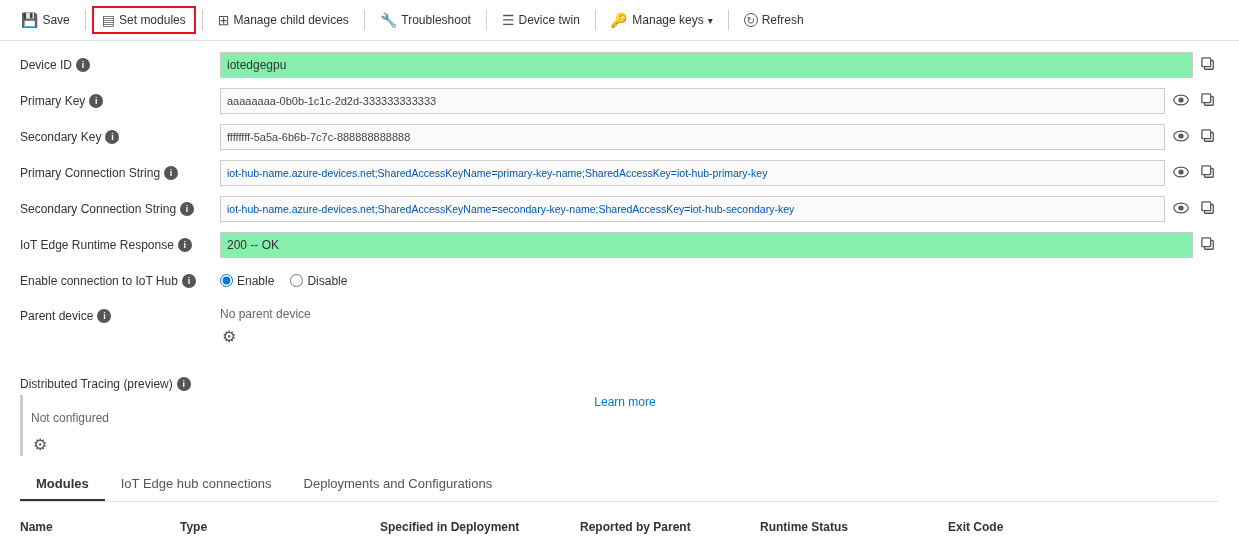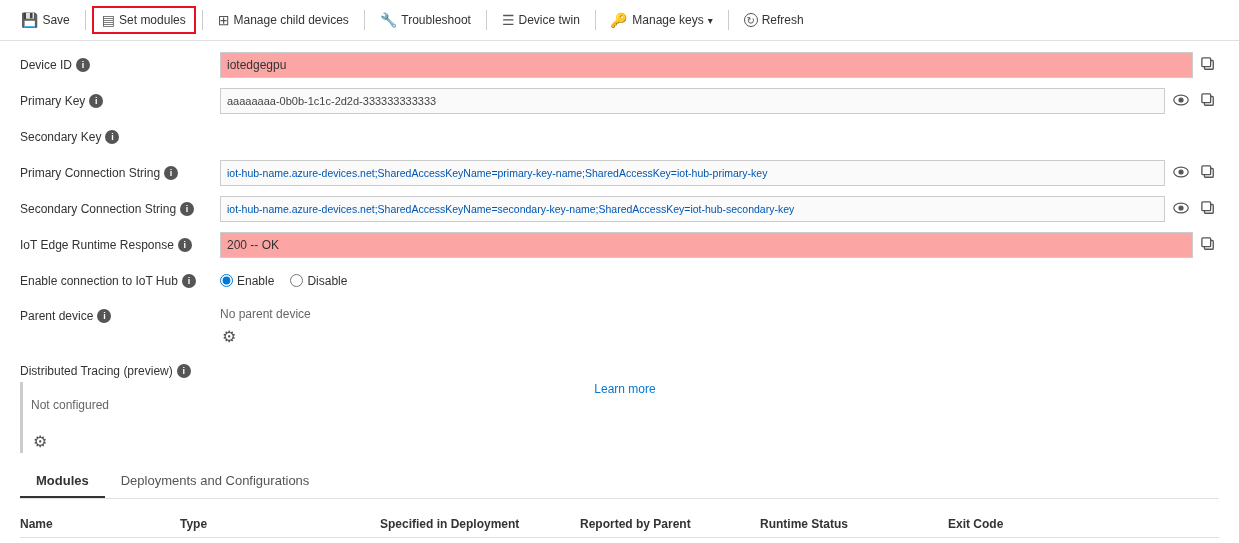--- a/index.html
+++ b/index.html
@@ -76,21 +76,21 @@
       align-items: center;
       gap: 4px;
     }
     .field-input {
       flex: 1;
       height: 26px;
       border: 1px solid #ccc;
       padding: 2px 6px;
       font-size: 12px;
       color: #333;
-      background: #fca5a5;
+      background: #86efac;
       font-family: 'Segoe UI', Arial, sans-serif;
     }
     .field-input.readonly {
       background: #fafafa;
       color: #444;
       font-size: 11px;
     }
     .copy-btn {
       background: none;
       border: none;
@@ -118,21 +118,21 @@
       display: flex;
       align-items: flex-start;
       gap: 4px;
       font-size: 12px;
       cursor: pointer;
     }
     .radio-label input[type=radio] { accent-color: #0078d4; }
 
     .parent-device-section {
       margin-left: 200px;
-      margin-bottom: 8px;
+      margin-bottom: 21px;
     }
     .parent-device-text {
       font-size: 12px;
       color: #666;
       margin-bottom: 4px;
     }
     .gear-btn {
       background: none;
       border: none;
       cursor: pointer;
@@ -156,21 +156,21 @@
       color: #0078d4;
       text-decoration: none;
       font-size: 12px;
       display: block;
       margin-bottom: 2px;
       text-align: center;
     }
     .not-configured {
       font-size: 12px;
       color: #666;
-      margin-bottom: 18px;
+      margin-bottom: 8px;
     }
     .left-border-section {
       border-left: 3px solid #ccc;
       padding-left: 8px;
       margin-left: 0;
       margin-bottom: 12px;
     }
 
     .tabs-bar {
       display: flex;
@@ -299,20 +299,35 @@
             <rect x="1" y="1" width="10" height="10" rx="1" fill="#fff" stroke="#555" stroke-width="1.5"></rect>
           </svg>
       </button>
     </div>
   </div>
 
   <div class="field-row">
     <div class="field-label">
       <span>Secondary Key</span>
       <span class="info-icon">i</span>
+    </div>
+    <div class="field-input-wrap">
+      <input class="field-input readonly" type="text" readonly="" value="ffffffff-5a5a-6b6b-7c7c-888888888888" style="">
+      <button class="eye-btn">
+        <svg width="16" height="12" viewBox="0 0 20 14" fill="none" stroke="#555" stroke-width="1.5">
+            <ellipse cx="10" cy="7" rx="9" ry="6"></ellipse>
+            <circle cx="10" cy="7" r="2.5" fill="#555"></circle>
+          </svg>
+      </button>
+      <button class="copy-btn">
+        <svg width="14" height="14" viewBox="0 0 16 16" fill="#555">
+            <rect x="4" y="4" width="10" height="10" rx="1" fill="none" stroke="#555" stroke-width="1.5"></rect>
+            <rect x="1" y="1" width="10" height="10" rx="1" fill="#fff" stroke="#555" stroke-width="1.5"></rect>
+          </svg>
+      </button>
     </div>
   </div>
 
   <div class="field-row">
     <div class="field-label">
       <span>Primary Connection String</span>
       <span class="info-icon">i</span>
     </div>
     <div class="field-input-wrap">
       <input class="field-input readonly" type="text" readonly="" style="font-size: 10.5px; color: rgb(0, 86, 179);" value="iot-hub-name.azure-devices.net;SharedAccessKeyName=primary-key-name;SharedAccessKey=iot-hub-primary-key">
@@ -404,20 +419,21 @@
     </div>
     <div class="left-border-section">
       <a class="learn-more" href="#">Learn more</a>
       <div class="not-configured">Not configured</div>
       <button class="gear-btn">⚙</button>
     </div>
   </div>
 
   <div class="tabs-bar">
     <a class="tab active" href="#">Modules</a>
+    <a class="tab" href="#">IoT Edge hub connections</a>
     <a class="tab" href="#">Deployments and Configurations</a>
   </div>
 
   <div class="table-section">
     <div class="table-header-row">
       <div class="col-name">Name</div>
       <div class="col-type">Type</div>
       <div class="col-spec">Specified in Deployment</div>
       <div class="col-reported">Reported by Parent</div>
       <div class="col-runtime">Runtime Status</div>

